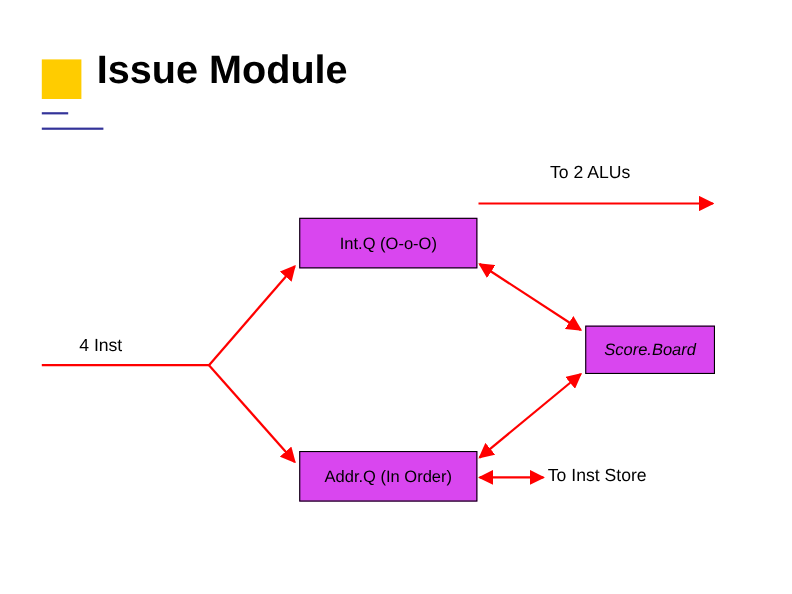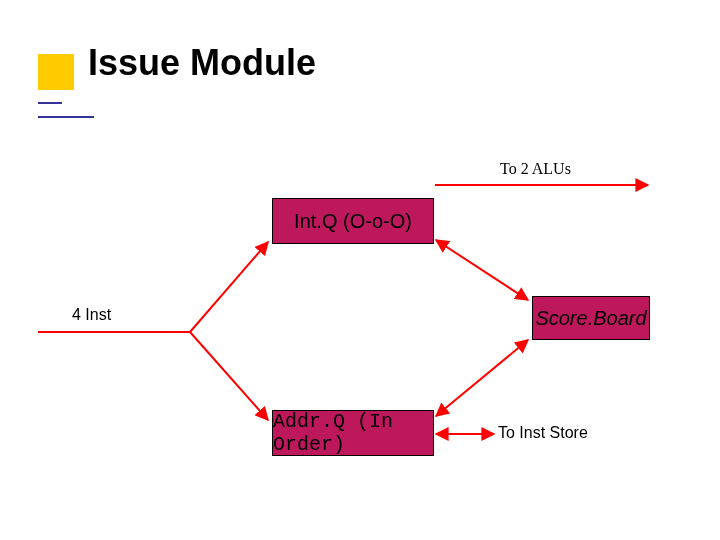--- a/index.html
+++ b/index.html
@@ -50,26 +50,26 @@
     white-space: nowrap;
   }
   .label {
     position: absolute;
     font-size: 16px;
     color: #000;
     white-space: nowrap;
   }
   .box {
     position: absolute;
-    background: #be185d;
+    background: #d946ef;
     border: 1.5px solid #000;
     display: flex;
     align-items: center;
     justify-content: center;
-    font-size: 20px;
+    font-size: 15px;
     color: #000;
   }
   svg.arrows {
     position: absolute;
     top: 0;
     left: 0;
     width: 720px;
     height: 540px;
     pointer-events: none;
   }
@@ -77,27 +77,27 @@
 </head>
 <body>
 
 <div class="title-block">
   <div class="yellow-box"></div>
   <div class="purple-line-top"></div>
   <div class="purple-line-bottom"></div>
   <h1>Issue Module</h1>
 </div>
 
-<div class="label" style="top:160px; left:500px;font-family:Liberation Serif, serif;">To 2 ALUs</div>
+<div class="label" style="top:149px; left:500px;">To 2 ALUs</div>
 <div class="label" style="top:306px; left:72px;">4 Inst</div>
 <div class="label" style="top:424px; left:498px;">To Inst Store</div>
 
 <div class="box" style="top:198px; left:272px; width:160px; height:44px;">Int.Q (O-o-O)</div>
 <div class="box" style="top:296px; left:532px; width:116px; height:42px;font-style:italic;">Score.Board</div>
-<div class="box" style="top:410px; left:272px; width:160px; height:44px;font-family:Liberation Mono, monospace;">Addr.Q (In Order)</div>
+<div class="box" style="top:410px; left:272px; width:160px; height:44px;">Addr.Q (In Order)</div>
 
 <svg class="arrows">
   <defs>
     <marker id="arrow" viewBox="0 0 10 10" refX="9" refY="5" markerWidth="7" markerHeight="7" orient="auto-start-reverse">
       <path d="M 0 0 L 10 5 L 0 10 z" fill="#ff0000"></path>
     </marker>
   </defs>
 
   <line x1="435" y1="185" x2="648" y2="185" stroke="#ff0000" stroke-width="2" marker-end="url(#arrow)"></line>
 

